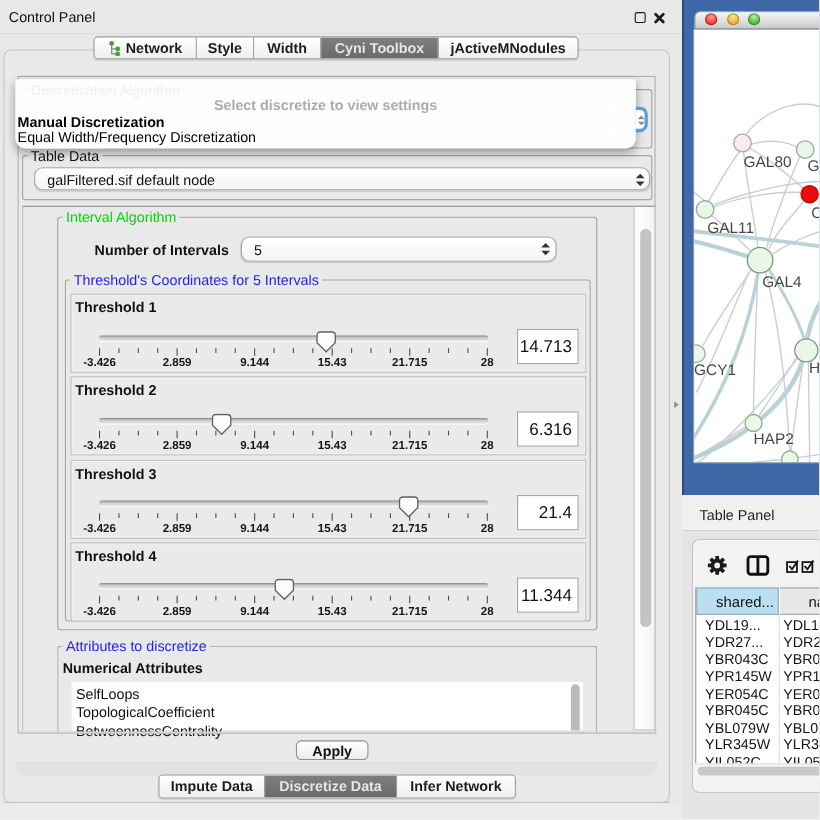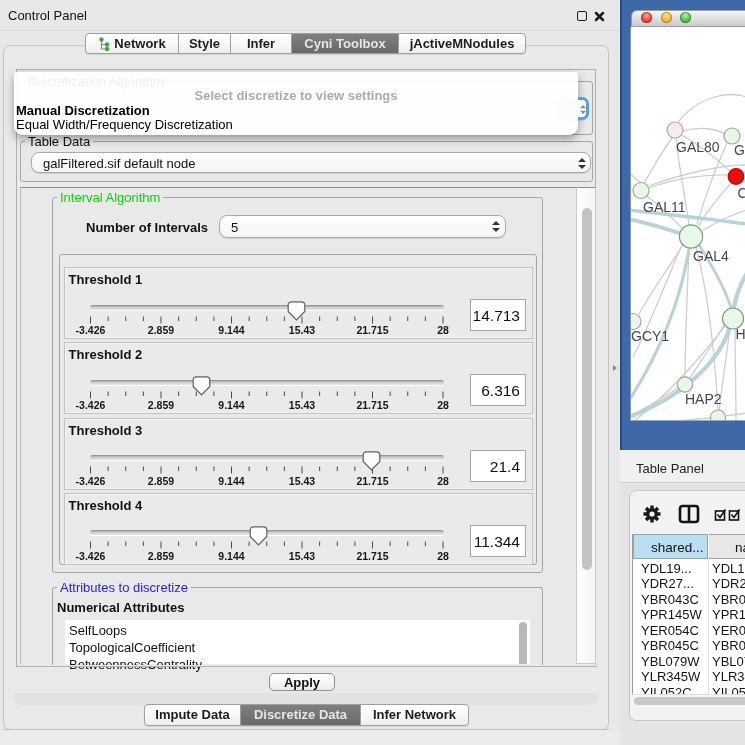--- a/index.html
+++ b/index.html
@@ -47,21 +47,21 @@
 <div class="abs" style="left:0px;top:730px;width:620px;height:15px;background:#ebebeb;"></div>
 
 <div class="seg" style="left:85px;top:33px;">
  <div class="s" style="width:93px;"><svg width="12" height="14" viewBox="0 0 12 14" style="margin-right:4px;">
    <path d="M3.5 3 V12 M3.5 7.5 H8 M3.5 12 H8" stroke="#8a8a8a" stroke-width="1.2" fill="none"></path>
    <circle cx="3.5" cy="2.5" r="2.2" fill="#3fa43f"></circle>
           <circle cx="9" cy="7.5" r="2.2" fill="#3fa43f"></circle>
    <circle cx="9" cy="12" r="2.2" fill="#3fa43f"></circle>
         </svg>Network</div>
  <div class="s" style="width:52px;">Style</div>
- <div class="s" style="width:61px;">Infer</div>
+ <div class="s" style="width:61px;">Width</div>
  <div class="s sel" style="width:107px;">Cyni Toolbox</div>
  <div class="s" style="width:126px;">jActiveMNodules</div>
 </div>
 
 <div class="abs" style="left:16px;top:69px;width:580px;height:597px;border:1px solid #afafaf;background:#e9e9e9;"></div>
 
 <div class="group" style="left:20px;top:81px;width:573px;height:54px;"></div>
 <div class="gtitle" style="left:25px;top:74px;color:#111;background:transparent;">Discretization Algorithm</div>
 
 <div class="abs" style="left:556px;top:97px;width:32px;height:24px;border-radius:7px;background:rgba(150,190,230,0.55);"></div>
@@ -86,20 +86,21 @@
 <div class="lbl" style="left:86px;top:220px;font-size:13px;font-weight:bold;color:#111;">Number of Intervals</div>
 <div class="combo" style="left:219px;top:215px;width:287px;height:23px;">
  <div class="ctext" style="top:4px;">5</div>
  <div class="arrows" style="left:272px;top:5px;">
         <div class="up"></div>
         <div class="dn"></div>
       </div>
 </div>
 
 <div class="group" style="left:59px;top:254px;width:478px;height:311px;"></div>
+<div class="gtitle" style="left:64px;top:247px;color:#2424e8;">Threshold's Coordinates for 5 Intervals</div>
 
 <div id="thresholds">
       <div class="tpanel" style="left: 63.5px; top: 267px; width: 469.5px; height: 72px;"></div>
       <div class="lbl" style="left: 68.5px; top: 272px; font-size: 13px; font-weight: bold; color: rgb(17, 17, 17);">Threshold 1</div>
       <div class="abs" style="left: 90px; top: 304.5px; width: 354px; height: 5px; border-radius: 2.5px; background: linear-gradient(rgb(133, 133, 133) 0%, rgb(201, 201, 201) 40%, rgb(232, 232, 232) 100%); box-shadow: rgba(255, 255, 255, 0.9) 0px 1px 0px;"></div>
       <svg width="360" height="9" class="abs" style="left: 88px; top: 315.5px; position: absolute;">
         <path d="M2.50 0.5 V7.5 M20.13 0.5 V5 M37.75 0.5 V5 M55.38 0.5 V5 M73.00 0.5 V7.5 M90.63 0.5 V5 M108.25 0.5 V5 M125.88 0.5 V5 M143.50 0.5 V7.5 M161.13 0.5 V5 M178.75 0.5 V5 M196.38 0.5 V5 M214.00 0.5 V7.5 M231.63 0.5 V5 M249.25 0.5 V5 M266.88 0.5 V5 M284.50 0.5 V7.5 M302.13 0.5 V5 M319.75 0.5 V5 M337.38 0.5 V5 M355.00 0.5 V7.5 " stroke="#4a4a4a" stroke-width="1"></path>
       </svg>
       <div class="ticklbl" style="left: 90.5px; top: 324px;">-3.426</div>
       <div class="ticklbl" style="left: 161px; top: 324px;">2.859</div>

